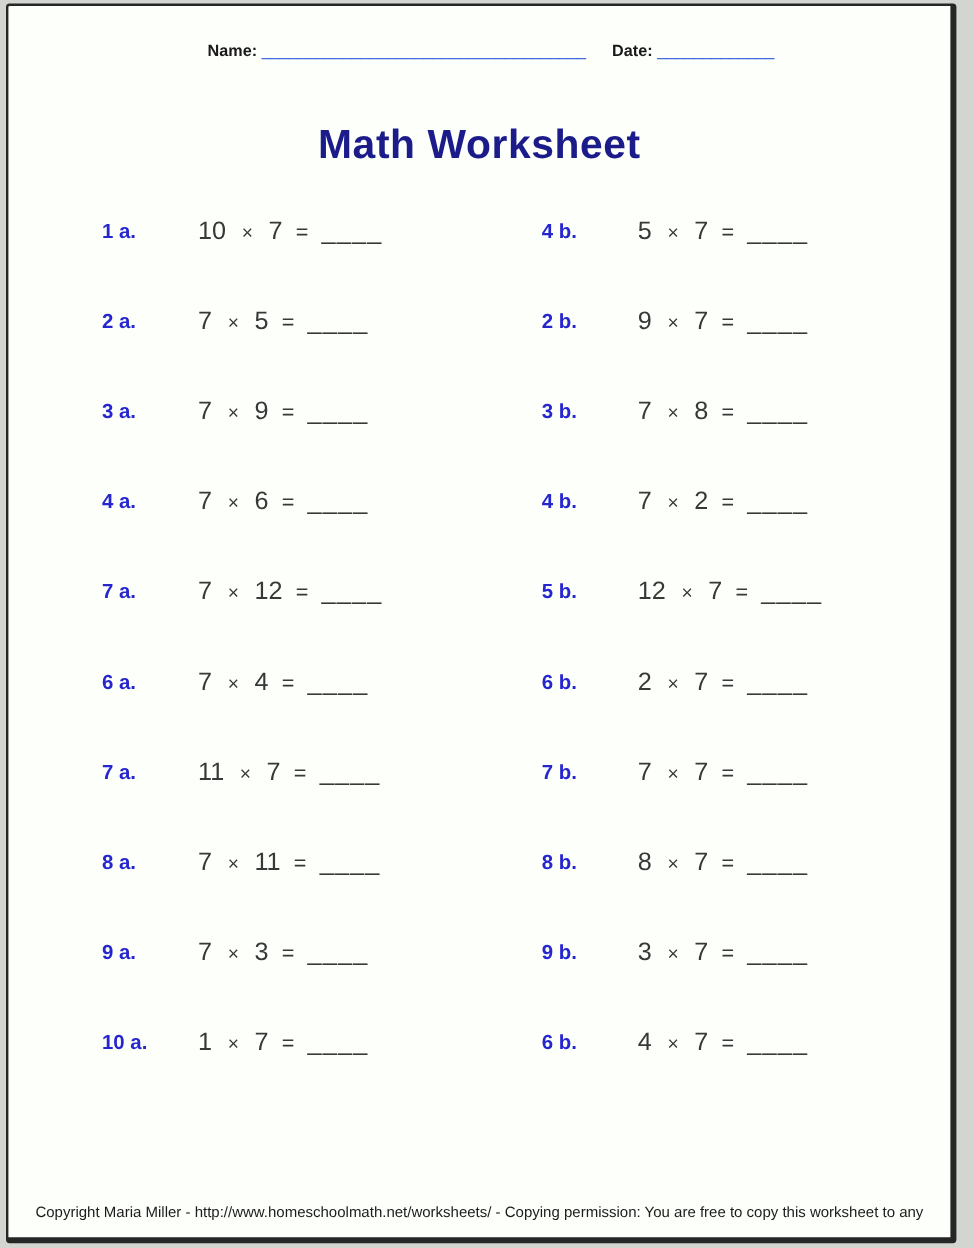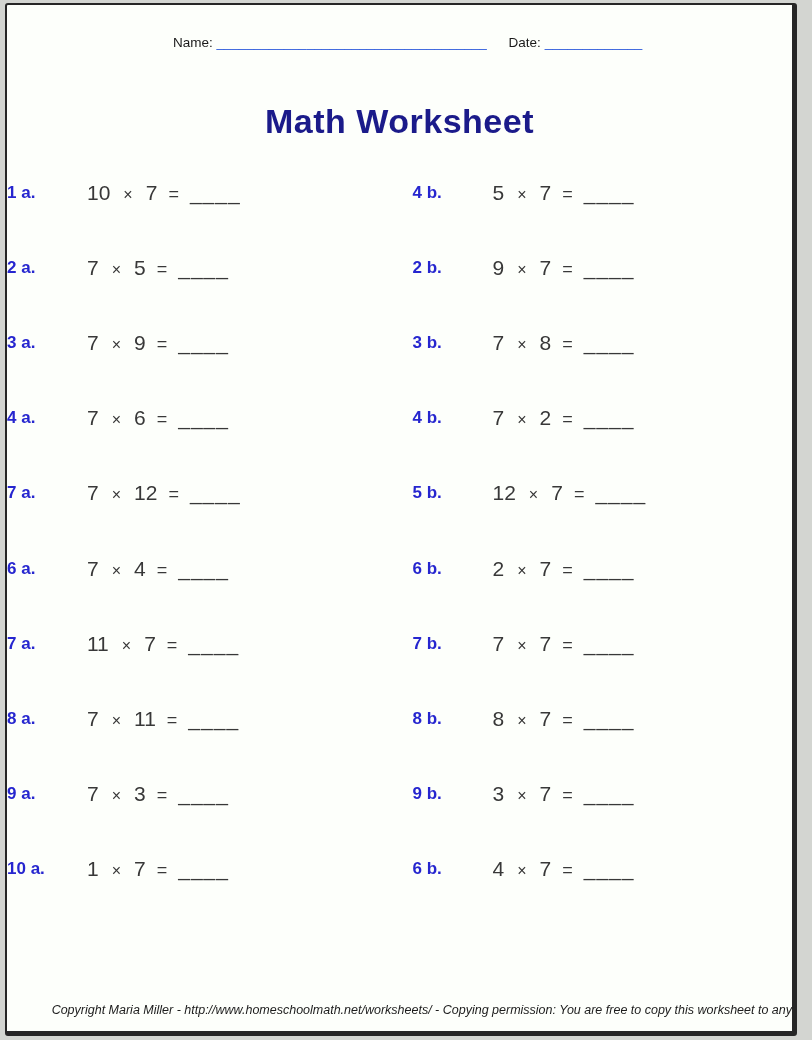--- a/index.html
+++ b/index.html
@@ -25,21 +25,21 @@
     border-radius: 3px;
   }
   .header {
     position: absolute;
     top: 30px;
     left: 166px;
     white-space: nowrap;
     font-size: 13.5px;
     color: #1a1a1a;
   }
-  .hlabel { font-weight: normal; }
+  .hlabel { font-weight: bold; }
   .hline  { color: #1d4ed8; }
   .date-label { margin-left: 18px; margin-top: 32px; }
   .title {
     position: absolute;
     top: 97px;
     left: 0;
     width: 100%;
     margin: 0;
     text-align: center;
     font-size: 34px;
@@ -57,21 +57,21 @@
     display: flex;
     height: 75.2px;
     align-items: center;
   }
   .cell {
     flex: 1 1 50%;
     display: flex;
     align-items: center;
     min-width: 0;
   }
-  .cell-a { }
+  .cell-a { padding-left: 78px; }
   .cell-b { padding-left: 26px; }
   .plabel {
     width: 80px;
     flex: 0 0 80px;
     font-size: 17px;
     font-weight: bold;
     color: #2626cf;
   }
   .equation {
     display: inline-flex;
@@ -80,22 +80,21 @@
     color: #383838;
   }
   .op  { font-size: 16px; margin: 0 13px; }
   .eqs { font-size: 18px; margin: 0 11px; }
   .blank { letter-spacing: 1px; }
   .footer {
     position: absolute;
     left: 0;
     bottom: 9px;
     width: 100%;
-    text-align: right;
-    font-style: italic;
+    text-align: center;
     font-size: 12.5px;
     line-height: 1.75;
     color: #1c1c1c;
   }
 </style>
 </head>
 <body>
 
 <div class="page">
 

